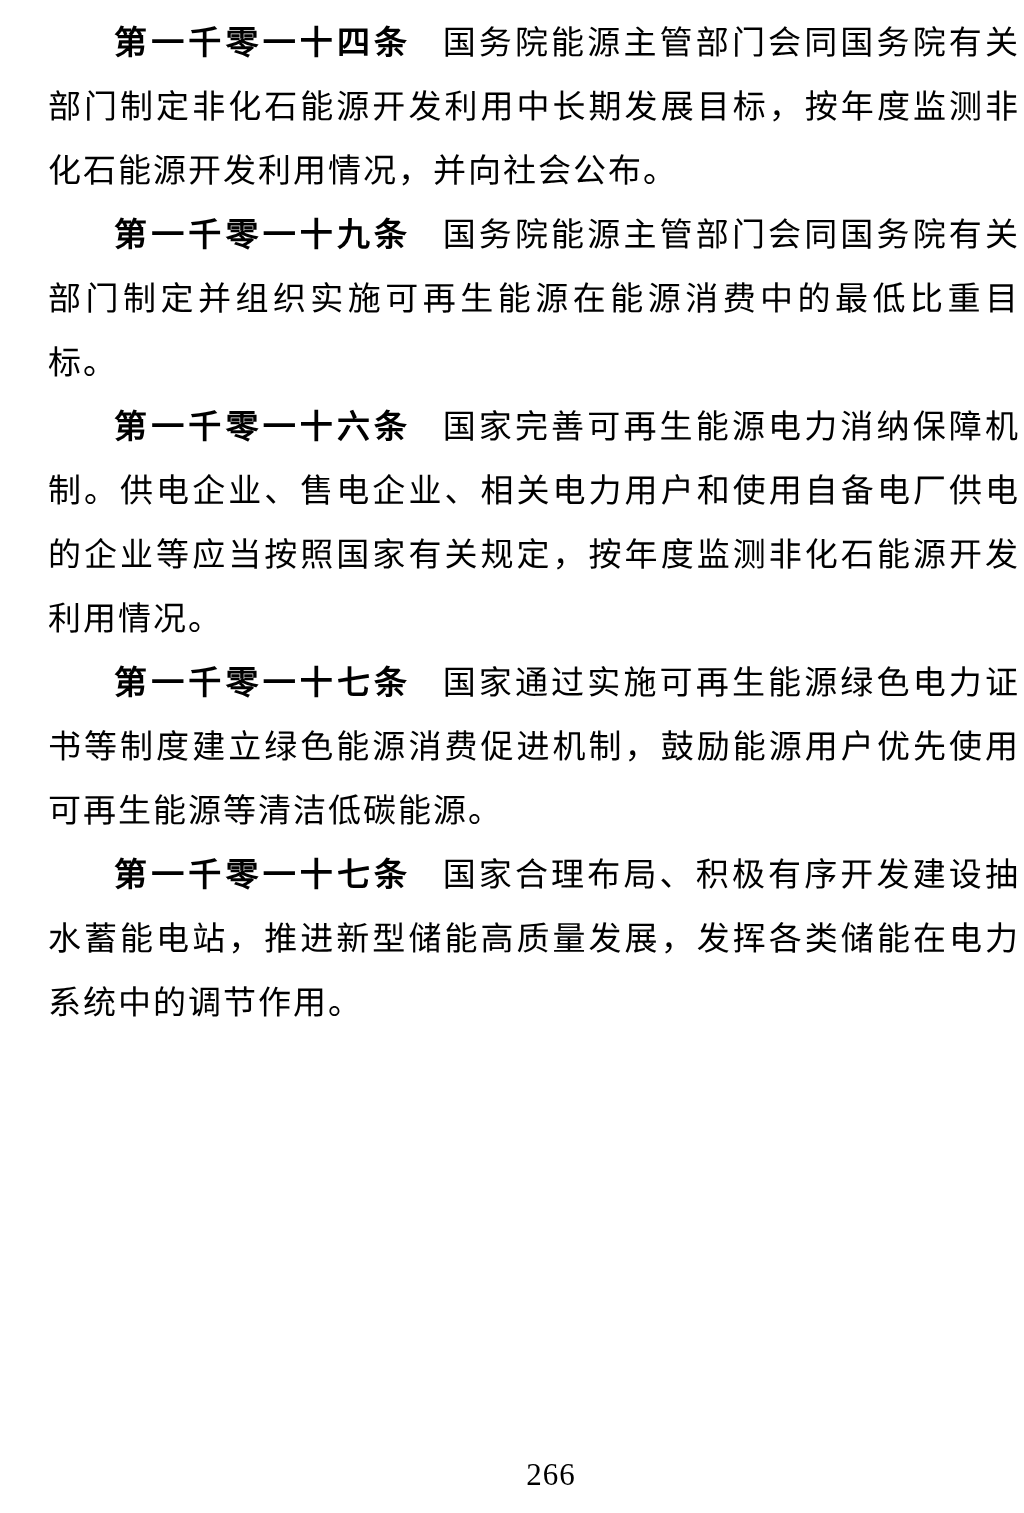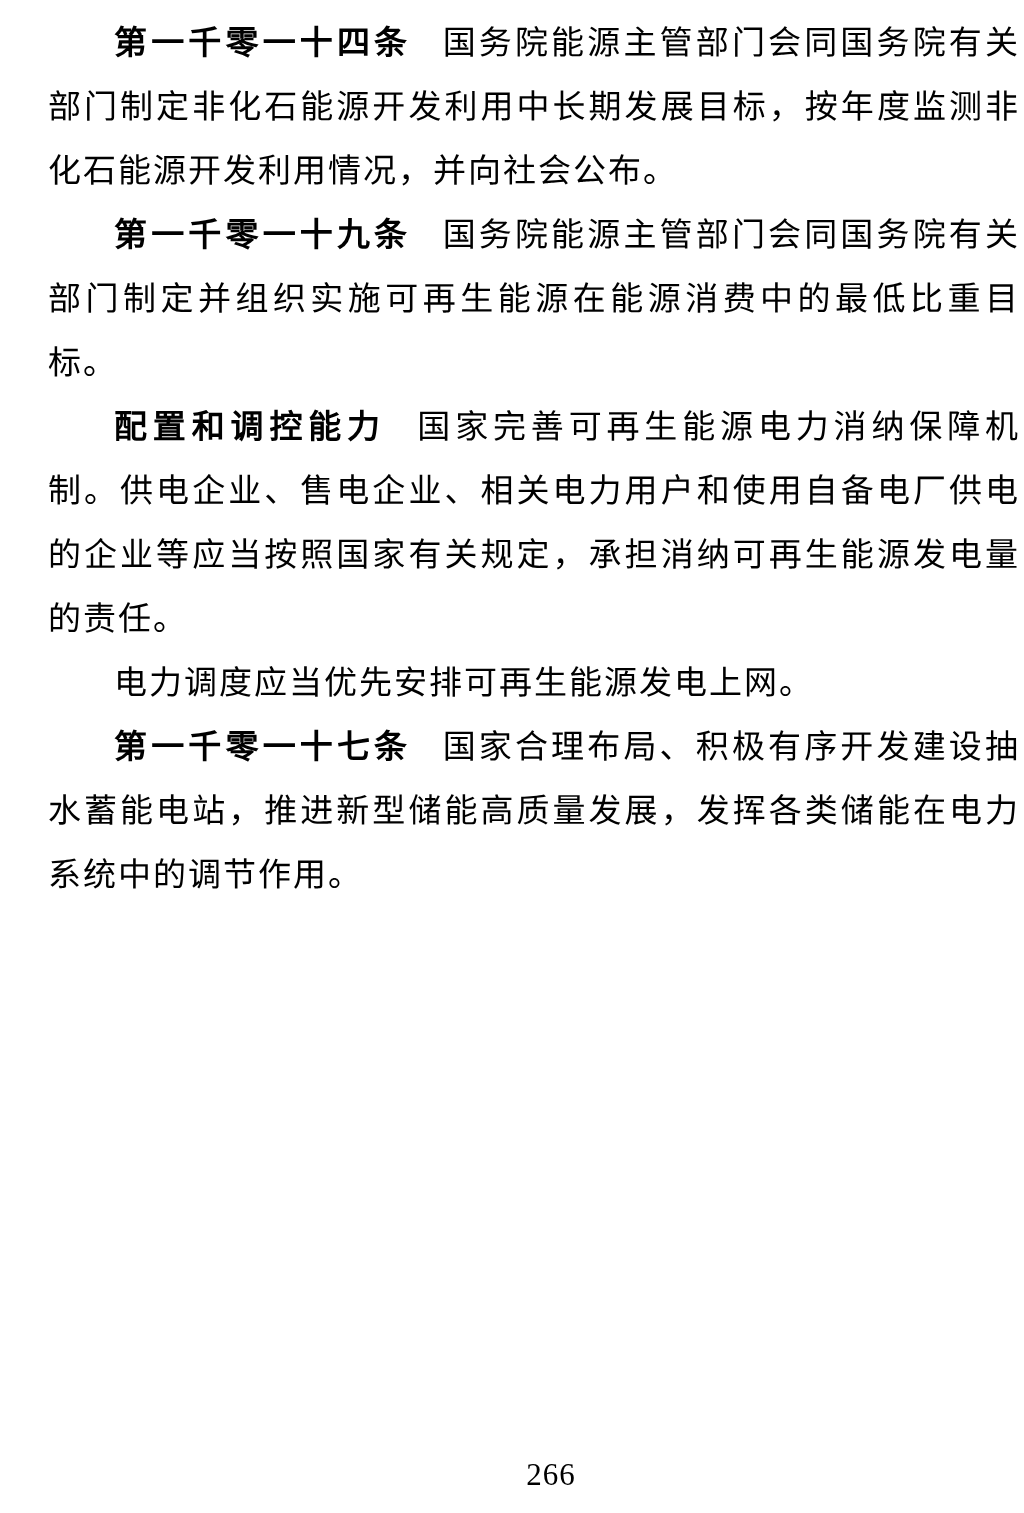--- a/index.html
+++ b/index.html
@@ -53,18 +53,18 @@
     padding-left: 38px;
   }
 </style>
 </head>
 <body>
 
 <div class="page">
   <div class="content">
     <p class="para"><b class="head">第一千零一十四条</b><span>国务院能源主管部门会同国务院有关部门制定非化石能源开发利用中长期发展目标，按年度监测非化石能源开发利用情况，并向社会公布。</span></p>
     <p class="para"><b class="head">第一千零一十九条</b><span>国务院能源主管部门会同国务院有关部门制定并组织实施可再生能源在能源消费中的最低比重目标。</span></p>
-    <p class="para"><b class="head">配置和调控能力</b><span>国家完善可再生能源电力消纳保障机制。供电企业、售电企业、相关电力用户和使用自备电厂供电的企业等应当按照国家有关规定，承担消纳可再生能源发电量的责任。</span></p>
-    <p class="para"><span>电力调度应当优先安排可再生能源发电上网。</span></p>
+    <p class="para"><b class="head">第一千零一十六条</b><span>国家完善可再生能源电力消纳保障机制。供电企业、售电企业、相关电力用户和使用自备电厂供电的企业等应当按照国家有关规定，按年度监测非化石能源开发利用情况。</span></p>
+    <p class="para"><b class="head">第一千零一十七条</b><span>国家通过实施可再生能源绿色电力证书等制度建立绿色能源消费促进机制，鼓励能源用户优先使用可再生能源等清洁低碳能源。</span></p>
     <p class="para"><b class="head">第一千零一十七条</b><span>国家合理布局、积极有序开发建设抽水蓄能电站，推进新型储能高质量发展，发挥各类储能在电力系统中的调节作用。</span></p>
   </div>
   <div class="page-number">266</div>
 </div>
 
 </body></html>

